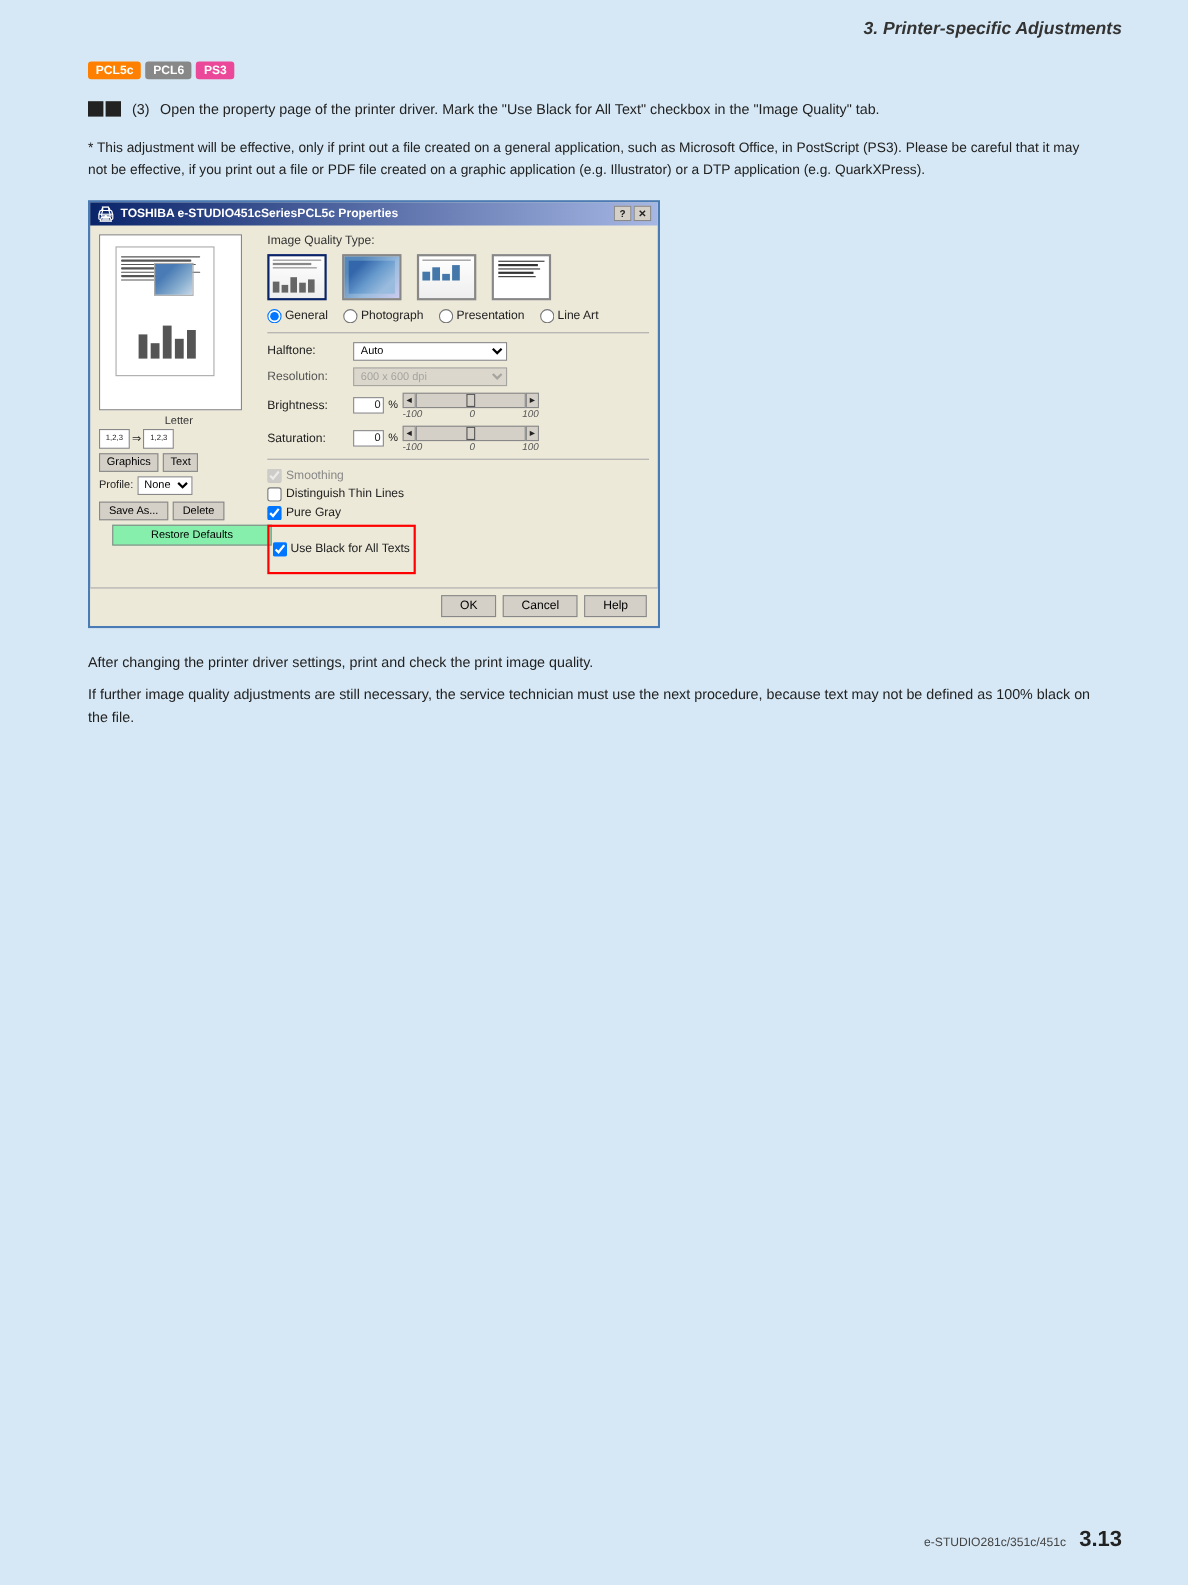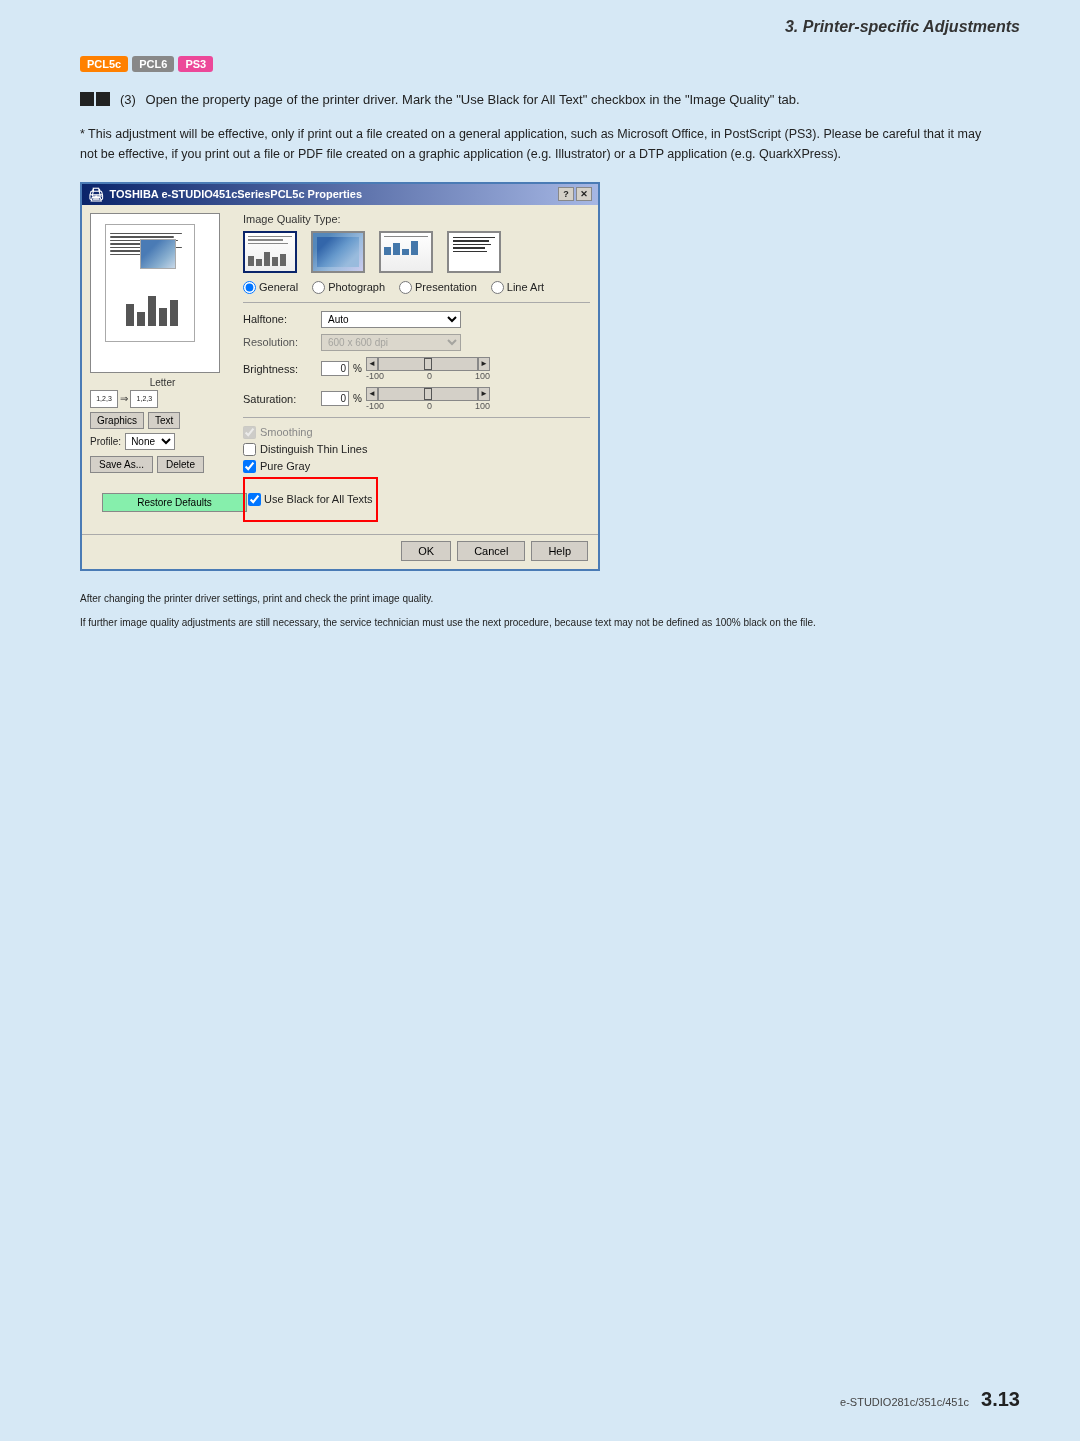--- a/index.html
+++ b/index.html
@@ -270,21 +270,21 @@
       border: 1px solid #888;
       background: white;
       font-size: 10px;
       width: 50px;
       padding: 1px;
     }
 
     .save-delete-row {
       display: flex;
       gap: 4px;
-      margin-bottom: 20px;
+      margin-bottom: 4px;
     }
 
     .small-btn {
       border: 1px solid #888;
       background: #d4d0c8;
       font-size: 10px;
       padding: 2px 8px;
       cursor: pointer;
     }
 
@@ -439,20 +439,21 @@
       border: 1px solid #555;
     }
 
     .slider-labels {
       display: flex;
       justify-content: space-between;
       width: 124px;
       font-size: 9px;
       color: #555;
       padding: 0 0px;
+      font-style: italic;
     }
 
     .checkbox-row {
       display: flex;
       align-items: center;
       gap: 4px;
       margin-bottom: 4px;
       font-size: 11px;
     }
 
@@ -477,21 +478,21 @@
       cursor: pointer;
     }
 
     .divider {
       height: 1px;
       background: #aaa;
       margin: 2px 0 8px 0;
     }
 
     .after-text {
-      font-size: 10px;
+      font-size: 13px;
       line-height: 1.65;
       margin-bottom: 8px;
     }
 
     .page-footer {
       position: absolute;
       bottom: 30px;
       right: 60px;
       display: flex;
       align-items: baseline;

